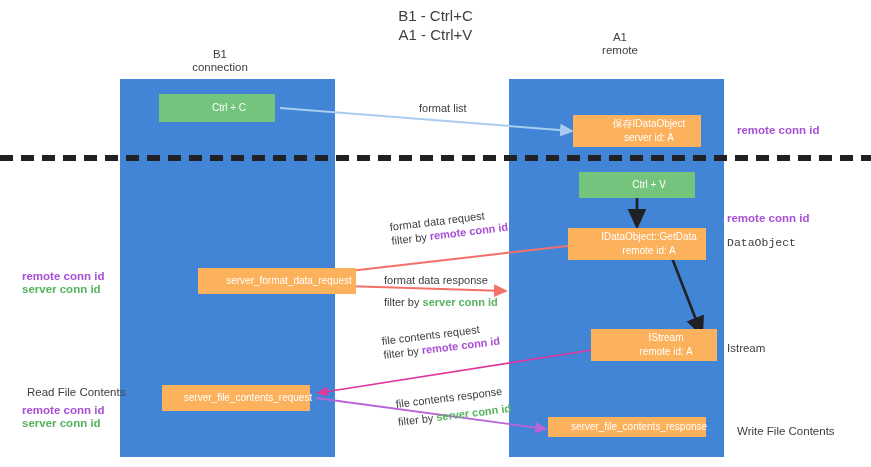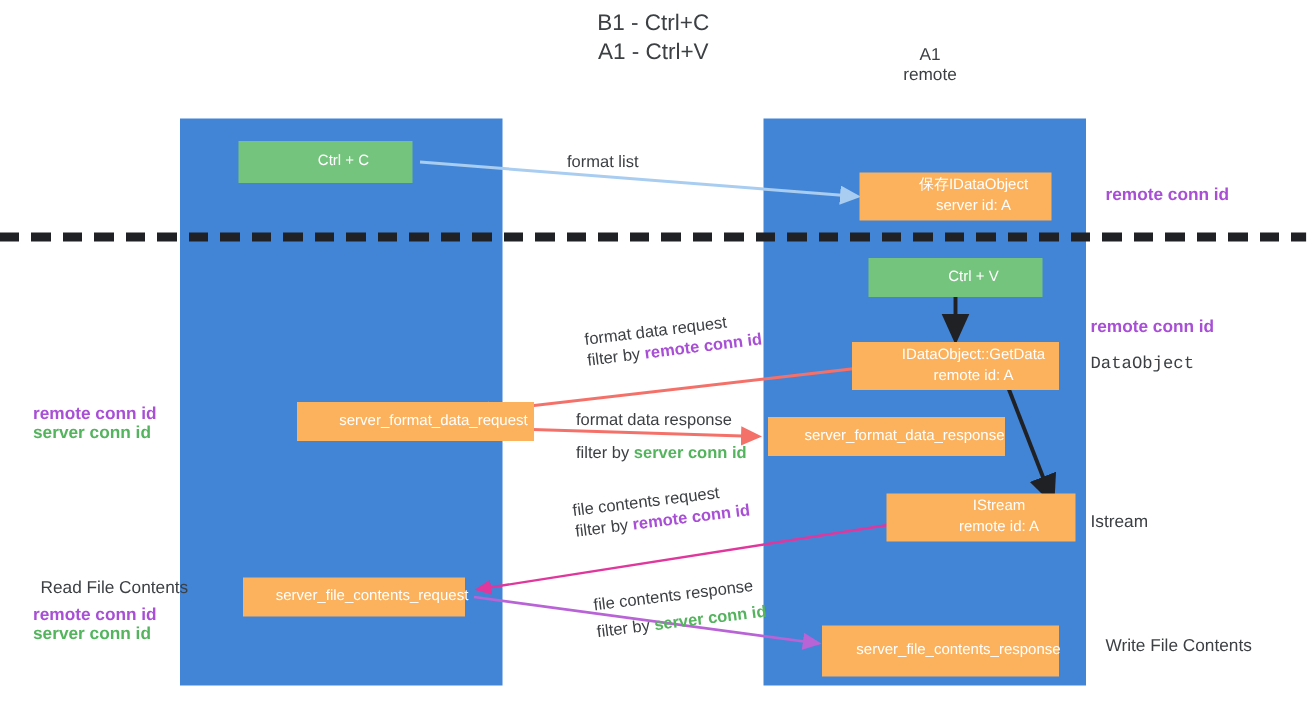--- a/index.html
+++ b/index.html
@@ -103,20 +103,22 @@
   }
 </style>
 </head>
 <body>
 
 <div id="canvas">
 
   <div class="title">B1 - Ctrl+C
 A1 - Ctrl+V</div>
 
+  <div class="col-head" style="left:130px; top:48px; width:180px;">B1
+connection</div>
   <div class="col-head" style="left:530px; top:31px; width:180px;">A1
 remote</div>
 
   <div class="lane" style="left:120px; top:79px; width:215px; height:378px;"></div>
   <div class="lane" style="left:509px; top:79px; width:215px; height:378px;"></div>
 
   <svg class="edges" viewBox="0 0 871 467">
     <defs>
       <marker id="ah-blue" markerWidth="7" markerHeight="7" refX="6" refY="3.2" orient="auto">
         <path d="M0,0 L7,3.2 L0,6.4 z" fill="#a9cdf0"></path>
@@ -157,30 +159,29 @@
   <div class="node orange" style="left:573px; top:115px; width:128px; height:32px;">保存IDataObject
 server id: A</div>
 
   <div class="node green" style="left:579px; top:172px; width:116px; height:26px;">Ctrl + V</div>
 
   <div class="node orange" style="left:568px; top:228px; width:138px; height:32px;">IDataObject::GetData
 remote id: A</div>
 
   <div class="node orange" style="left:152px; top:268px; width:158px; height:26px;margin-left:46px;">server_format_data_request</div>
 
-  <div class="node orange" style="left:512px; top:278px; width:158px; height:26px;">server_format_data_response</div>
 
   <div class="node orange" style="left:591px; top:329px; width:126px; height:32px;">IStream
 remote id: A</div>
 
   <div class="node orange" style="left:162px; top:385px; width:148px; height:26px;">server_file_contents_request</div>
 
-  <div class="node orange" style="left:548px; top:417px; width:158px; height:34px;">server_file_contents_response</div>
-
-  <div class="elabel" style="left:378px; top:101px;text-align:center;">format list</div>
+  <div class="node orange" style="left:548px; top:417px; width:158px; height:20px;">server_file_contents_response</div>
+
+  <div class="elabel" style="left:419px; top:101px;text-align:center;">format list</div>
 
   <div class="elabel rot" style="left:389px; top:220px;">
     <div>format data request</div>
     <div><span>filter by </span><span class="hl-purple">remote conn id</span></div>
   </div>
 
   <div class="elabel" style="left:384px; top:273px;">
     <div>format data response</div>
     <div style="margin-top:8px;"><span>filter by </span><span class="hl-green">server conn id</span></div>
   </div>

